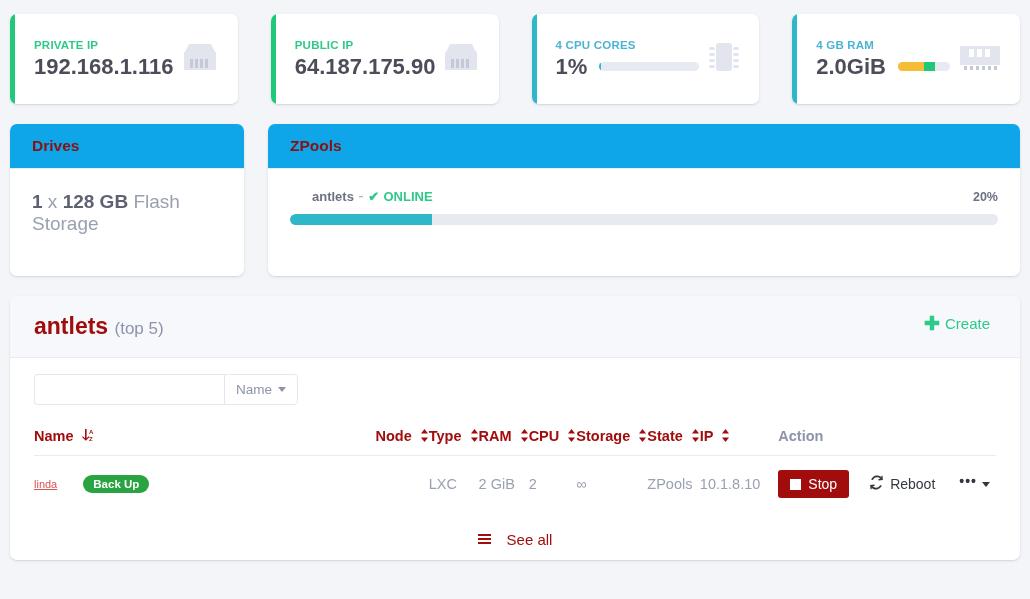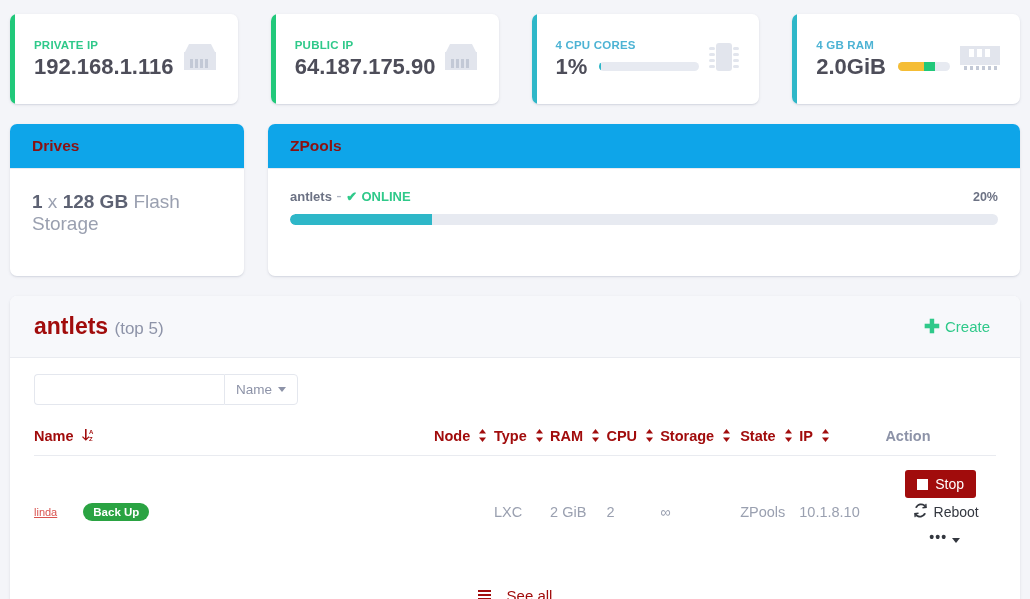--- a/index.html
+++ b/index.html
@@ -74,36 +74,37 @@
 
   .drives-panel { width: 234px; height: 152px; }
   .drives-panel .panel-body { padding-top: 22px; }
   .drive-line { font-size: 19px; color: #9aa0b0; }
   .drive-line b { color: #5d6273; font-weight: bold; }
 
   .zpools-panel { flex: 1 1 auto; height: 152px; }
   .zpool-head-line {
     display: flex; justify-content: space-between; align-items: baseline;
     margin-bottom: 9px;
+    margin-left: 22px;
   }
   .zpool-name { font-size: 13px; font-weight: bold; color: #6c7284; }
   .zpool-sep { color: #aeb3c1; font-weight: normal; }
   .zpool-status { color: #2fc98a; font-weight: bold; font-size: 13px; }
   .zpool-pct { font-size: 12.5px; font-weight: bold; color: #6c7284; }
   .zpool-bar { height: 11px; border-radius: 6px; background: #e7eaf1; overflow: hidden; }
   .zpool-bar .fill { height: 100%; background: #2eb7c8; border-radius: 6px 0 0 6px; }
 
   
   .antlets-wrap { padding: 20px 10px 0 10px; }
   .antlets-panel { width: 100%; }
   .antlets-head {
     background: #f7f8fb;
     border-bottom: 1px solid #e9ebf0;
     padding: 17px 24px;
-    display: flex; align-items: center; justify-content: space-between;
+    display: flex; align-items: flex-start; justify-content: space-between;
   }
   .antlets-title { font-size: 23px; font-weight: bold; color: #a10c0c; }
   .antlets-title .sub { font-size: 17px; color: #8d93a8; font-weight: normal; }
   .create-btn {
     color: #2fc98a; font-size: 15px; display: flex; align-items: center; gap: 5px;
     cursor: pointer; background: none; border: none; font-family: inherit;
   }
   .plus { font-size: 19px; font-weight: bold; line-height: 1; }
 
   .antlets-body { padding: 16px 24px 6px 24px; }
@@ -135,21 +136,21 @@
   .sort-ico { display: inline-block; margin-left: 4px; position: relative; top: 1px; }
 
   .vm-name { color: #d9534f; font-size: 11px; }
   .badge-backup {
     display: inline-block; background: #2aa342; color: #fff;
     font-size: 11.5px; font-weight: bold; border-radius: 10px;
     padding: 3px 10px; margin-left: 22px; vertical-align: middle;
   }
   .state-running { color: #2fc98a; }
   .actions-cell { padding-left: 18px !important; }
-  .action-group { display: flex; align-items: center; gap: 0; flex-direction: column; }
+  .action-group { display: flex; align-items: center; gap: 0; }
   .btn-stop {
     background: #a10c0c; color: #fff; border: none; border-radius: 3px;
     height: 28px; padding: 0 12px; font-size: 14px; display: flex;
     align-items: center; gap: 7px; cursor: pointer; font-family: inherit;
   }
   .sq { width: 11px; height: 11px; background: #fff; display: inline-block; }
   .btn-reboot {
     background: #fff; color: #33373f; border: none; border-radius: 3px;
     height: 28px; padding: 0 10px; font-size: 14px; display: flex;
     align-items: center; gap: 6px; cursor: pointer; margin-left: 10px;

